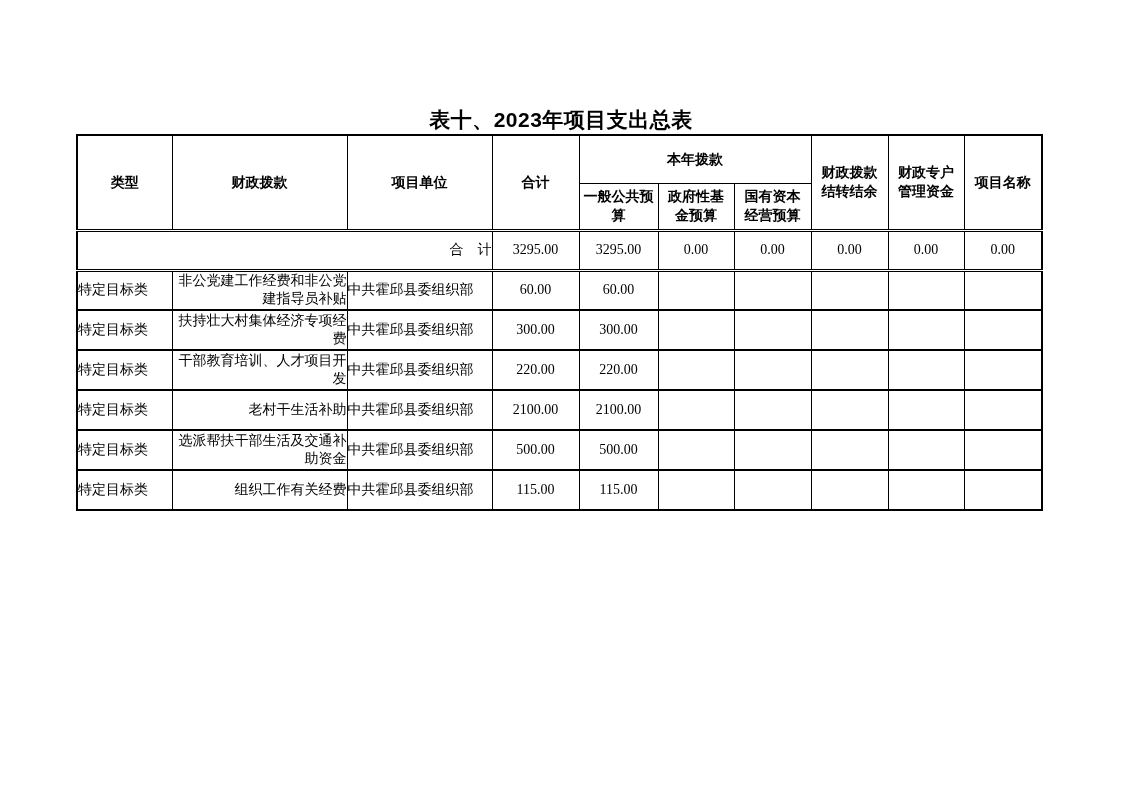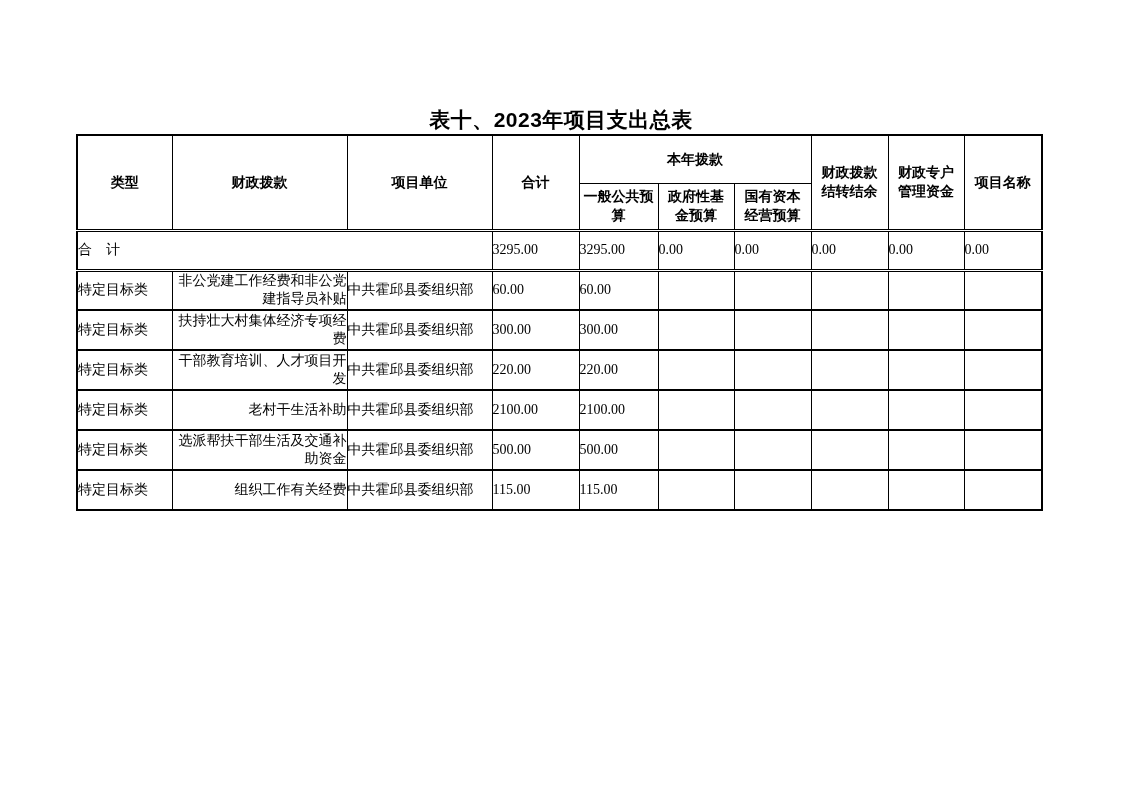--- a/index.html
+++ b/index.html
@@ -62,25 +62,25 @@
   tr.total-row td {
     border-top: 3px double #000000;
     border-bottom: 3px double #000000;
     font-size: 14px;
   }
   tr.data-row { height: 40px; margin-left: 48px; }
   tr.data-row td {
     border-top: 2px solid #000000;
     font-size: 14px;
   }
-  td.cell-label-center { text-align: left; }
+  td.cell-label-center { text-align: right; }
   td.cell-left { text-align: left; padding-left: 3px; }
   td.cell-name { text-align: right; padding: 2px 3px 2px 4px; line-height: 1.3; }
   td.cell-center { text-align: left; }
-  td.num { text-align: left; padding-right: 7px; font-size: 13.5px; }
+  td.num { text-align: center; padding-right: 7px; font-size: 13.5px; }
 </style>
 </head>
 <body>
 
 <div class="page">
 
   <h1 class="title">表十、2023年项目支出总表</h1>
 
 
   <table class="budget-table">

